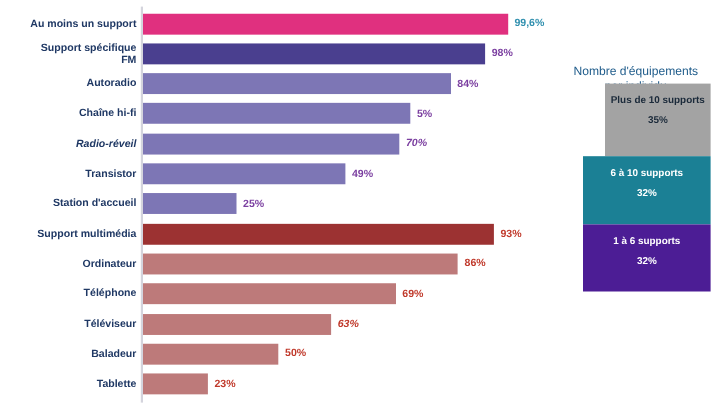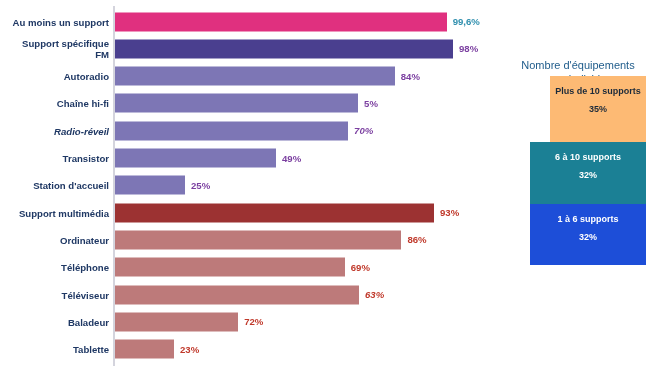--- a/index.html
+++ b/index.html
@@ -10,21 +10,21 @@
   body {
     width: 656px;
     height: 377px;
     position: relative;
     font-family: "Liberation Sans", sans-serif;
     overflow: hidden;
   }
 
   #chart-panel {
     position: absolute;
-    left: 1px;
+    left: 16px;
     top: 0;
     width: 500px;
     height: 377px;
   }
 
   
   #axis-line {
     position: absolute;
     left: 112px;
     top: 6px;
@@ -133,21 +133,21 @@
       <div class="bar-row" style="top: 8px;">
         <div class="bar-label" style="color: rgb(31, 56, 100);">Au moins un support</div>
         <div class="bar-track" style="width: 331.668px;">
           <div class="bar-fill" style="background: rgb(224, 48, 127);"></div>
           <div class="bar-value" style="color: rgb(47, 143, 174);">99,6%</div>
         </div>
       </div>
       <div class="bar-row" style="top: 35.3px;">
         <div class="bar-label" style="color: rgb(31, 56, 100);">Support spécifique
 FM</div>
-        <div class="bar-track" style="width: 338px;">
+        <div class="bar-track" style="width: 311px;">
           <div class="bar-fill" style="background: rgb(74, 63, 143);"></div>
           <div class="bar-value" style="color: rgb(123, 63, 160);">98%</div>
         </div>
       </div>
       <div class="bar-row" style="top: 62.6px;">
         <div class="bar-label" style="color: rgb(31, 56, 100);">Autoradio</div>
         <div class="bar-track" style="width: 279.72px;">
           <div class="bar-fill" style="background: rgb(125, 118, 181);"></div>
           <div class="bar-value" style="color: rgb(123, 63, 160);">84%</div>
         </div>
@@ -161,28 +161,28 @@
       </div>
       <div class="bar-row" style="top: 117.2px; font-style: italic;">
         <div class="bar-label" style="color: rgb(31, 56, 100);">Radio-réveil</div>
         <div class="bar-track" style="width: 233.1px;">
           <div class="bar-fill" style="background: rgb(125, 118, 181);"></div>
           <div class="bar-value" style="color: rgb(123, 63, 160);">70%</div>
         </div>
       </div>
       <div class="bar-row" style="top: 144.5px;">
         <div class="bar-label" style="color: rgb(31, 56, 100);">Transistor</div>
-        <div class="bar-track" style="width: 161px;">
+        <div class="bar-track" style="width: 184px;">
           <div class="bar-fill" style="background: rgb(125, 118, 181);"></div>
           <div class="bar-value" style="color: rgb(123, 63, 160);">49%</div>
         </div>
       </div>
       <div class="bar-row" style="top: 171.8px;">
         <div class="bar-label" style="color: rgb(31, 56, 100);">Station d'accueil</div>
-        <div class="bar-track" style="width: 70px;">
+        <div class="bar-track" style="width: 85px;">
           <div class="bar-fill" style="background: rgb(125, 118, 181);"></div>
           <div class="bar-value" style="color: rgb(123, 63, 160);">25%</div>
         </div>
       </div>
       <div class="bar-row" style="top: 199.1px;">
         <div class="bar-label" style="color: rgb(31, 56, 100);">Support multimédia</div>
         <div class="bar-track" style="width: 319px;">
           <div class="bar-fill" style="background: rgb(156, 50, 50);"></div>
           <div class="bar-value" style="color: rgb(192, 57, 43);">93%</div>
         </div>
@@ -196,52 +196,52 @@
       </div>
       <div class="bar-row" style="top: 253.7px;">
         <div class="bar-label" style="color: rgb(31, 56, 100);">Téléphone</div>
         <div class="bar-track" style="width: 229.77px;">
           <div class="bar-fill" style="background: rgb(189, 122, 122);"></div>
           <div class="bar-value" style="color: rgb(192, 57, 43);">69%</div>
         </div>
       </div>
       <div class="bar-row" style="top: 281px;">
         <div class="bar-label" style="color: rgb(31, 56, 100);">Téléviseur</div>
-        <div class="bar-track" style="width: 244px; font-style: italic;">
+        <div class="bar-track" style="width: 171px; font-style: italic;">
           <div class="bar-fill" style="background: rgb(189, 122, 122);"></div>
           <div class="bar-value" style="color: rgb(192, 57, 43);">63%</div>
         </div>
       </div>
       <div class="bar-row" style="top: 308.3px;">
         <div class="bar-label" style="color: rgb(31, 56, 100);">Baladeur</div>
         <div class="bar-track" style="width: 123.21px;">
           <div class="bar-fill" style="background: rgb(189, 122, 122);"></div>
-          <div class="bar-value" style="color: rgb(192, 57, 43);">72%</div>
+          <div class="bar-value" style="color: rgb(192, 57, 43);">50%</div>
         </div>
       </div>
       <div class="bar-row" style="top: 335.6px;">
         <div class="bar-label" style="color: rgb(31, 56, 100);">Tablette</div>
         <div class="bar-track" style="width: 59px;">
           <div class="bar-fill" style="background: rgb(189, 122, 122);"></div>
           <div class="bar-value" style="color: rgb(192, 57, 43);">23%</div>
         </div>
       </div>
     </div>
 </div>
 
 <div id="legend-panel">
   <div id="legend-title">Nombre d'équipements
 par individu</div>
   <div id="legend-stack">
-      <div class="legend-seg" style="background: #fdba74; color: rgb(27, 42, 58); flex: 0.353535 1 0px; margin-left: 20px;">
+      <div class="legend-seg" style="background: #a3a3a3; color: rgb(27, 42, 58); flex: 0.353535 1 0px; margin-left: 20px;">
         <div class="legend-seg-label">Plus de 10 supports</div>
         <div class="legend-seg-value">35%</div>
       </div>
       <div class="legend-seg" style="background: rgb(27, 128, 149); color: rgb(255, 255, 255); flex: 0.323232 1 0px;">
         <div class="legend-seg-label">6 à 10 supports</div>
         <div class="legend-seg-value">32%</div>
       </div>
-      <div class="legend-seg" style="background: #1d4ed8; color: rgb(255, 255, 255); flex: 0.323232 1 0px;">
+      <div class="legend-seg" style="background: #4c1d95; color: rgb(255, 255, 255); flex: 0.323232 1 0px;">
         <div class="legend-seg-label">1 à 6 supports</div>
         <div class="legend-seg-value">32%</div>
       </div>
     </div>
 </div>
 
 </body></html>

